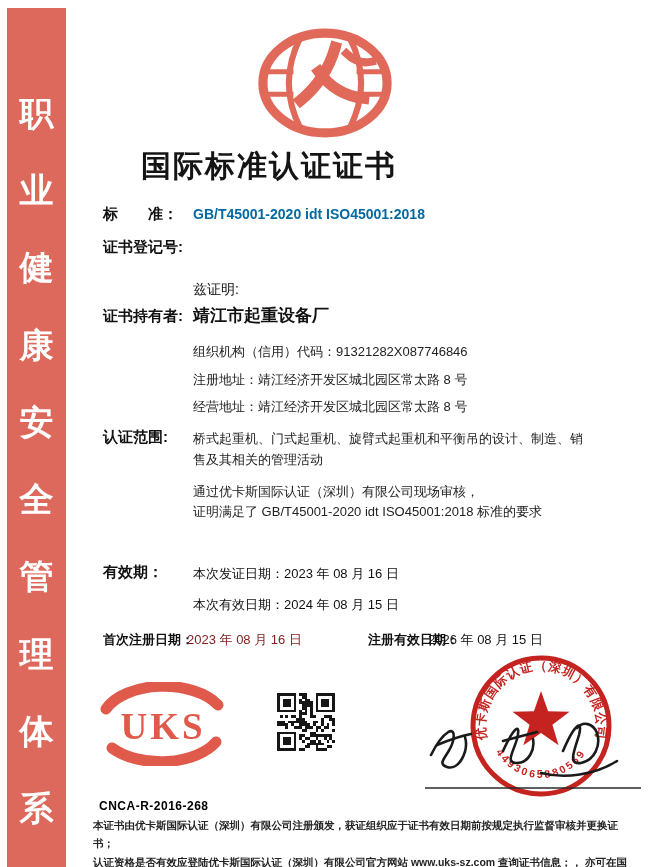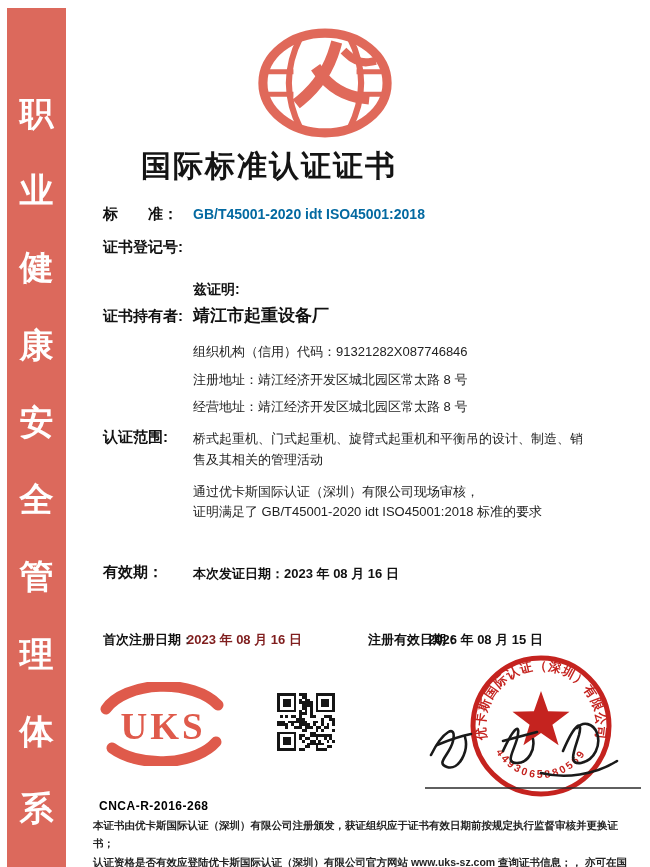--- a/index.html
+++ b/index.html
@@ -11,21 +11,21 @@
            padding:88px 0 42px 0;box-sizing:border-box;}
   .side-char{color:#ffffff;font-size:34px;font-weight:bold;line-height:1;}
   
   .globe{position:absolute;left:253px;top:26px;width:144px;height:114px;}
   
   .title{position:absolute;left:0;top:146px;width:538px;text-align:center;
          font-size:30px;font-weight:bold;letter-spacing:2px;color:#141414;font-family:Liberation Mono, monospace;}
   
   .lbl{position:absolute;left:95px;font-weight:bold;font-size:15px;color:#111;white-space:pre;margin-left:8px;}
   .val{position:absolute;left:193px;font-size:13px;color:#222;}
-  .val-bold{font-weight:bold;}
+  .val-bold{font-weight:normal;}
   .big{font-size:17px;font-weight:bold;color:#111;}
   .std{font-size:14px;font-weight:bold;color:#0369a1;}
   .scope{width:396px;line-height:1.6;}
   .fineprint{position:absolute;left:93px;top:816px;width:542px;font-size:10.5px;
              font-weight:bold;line-height:1.75;color:#242424;}
   
   .uks{position:absolute;left:92px;top:682px;width:142px;height:84px;}
   .cnca{position:absolute;left:99px;top:768px;font-size:12px;font-weight:bold;
         letter-spacing:.5px;color:#000000;margin-top:31px;}
   
@@ -84,20 +84,21 @@
   <div class="val" style="top:398px">经营地址：靖江经济开发区城北园区常太路 8 号</div>
 
   <div class="lbl" style="top:428px">认证范围:</div>
   <div class="val scope" style="top:429px">桥式起重机、门式起重机、旋臂式起重机和平衡吊的设计、制造、销售及其相关的管理活动</div>
 
   <div class="val" style="top:483px">通过优卡斯国际认证（深圳）有限公司现场审核，</div>
   <div class="val" style="top:503px">证明满足了 GB/T45001-2020 idt ISO45001:2018 标准的要求</div>
 
   <div class="lbl" style="top:563px">有效期：</div>
   <div class="val val-bold" style="top:565px;color:#111">本次发证日期：2023 年 08 月 16 日</div>
+  <div class="val val-bold" style="top:596px;color:#111">本次有效日期：2024 年 08 月 15 日</div>
 
   <div class="lbl" style="top:631px;font-size:13px">首次注册日期：</div>
   <div class="val val-bold" style="left:187px;top:631px;color:#7f1d1d">2023 年 08 月 16 日</div>
   <div class="lbl" style="left:360px;top:631px;font-size:13px">注册有效日期：</div>
   <div class="val val-bold" style="left:428px;top:631px;color:#111">2026 年 08 月 15 日</div>
 
   <svg class="uks" viewBox="0 0 142 84" aria-hidden="true">
     <path d="M14,27 A62,36 0 0 1 126,23" stroke="#df5a4b" stroke-width="11" fill="none" stroke-linecap="round"></path>
     <path d="M20,66 A62,36 0 0 0 124,60" stroke="#df5a4b" stroke-width="11" fill="none" stroke-linecap="round"></path>
     <text x="71" y="57" text-anchor="middle" font-family="Liberation Serif, DejaVu Serif, serif" font-size="37" font-weight="bold" letter-spacing="3" fill="#df5a4b">UKS</text>

